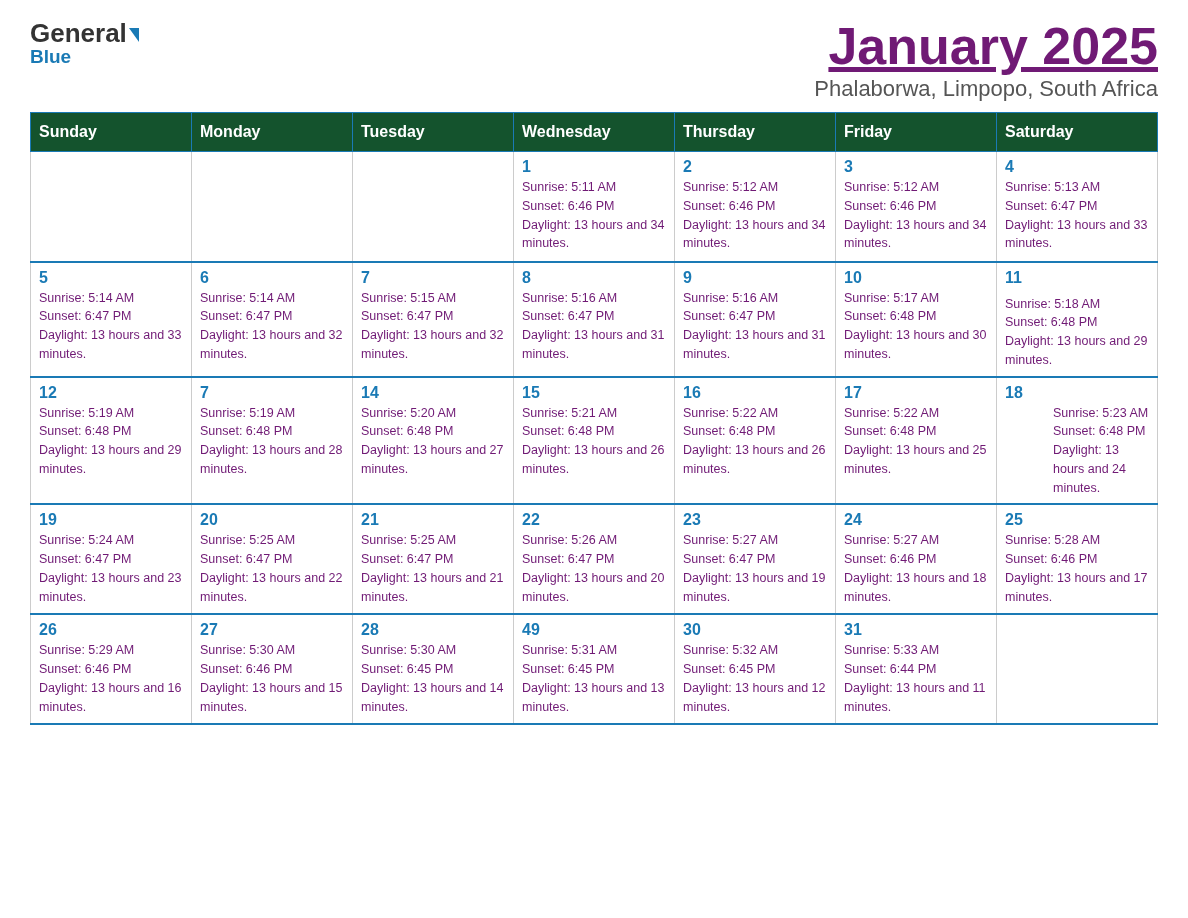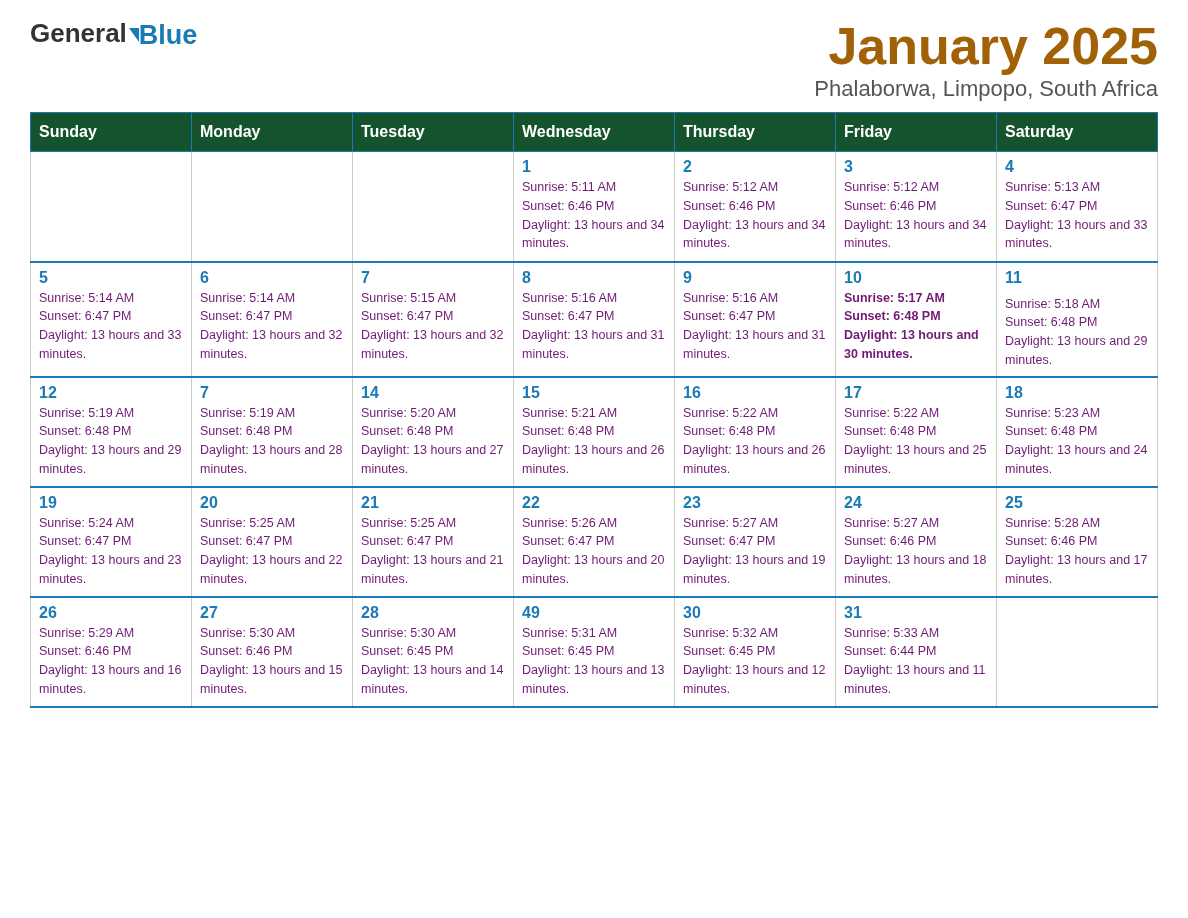--- a/index.html
+++ b/index.html
@@ -11,21 +11,21 @@
       min-height: 918px;
     }
     .header {
       display: flex;
       justify-content: space-between;
       align-items: flex-start;
       margin-bottom: 10px;
     }
     .logo {
       display: flex;
-      flex-direction: row;
+      flex-direction: column;
       align-items: flex-start;
     }
     .logo-text {
       font-size: 26px;
       font-weight: bold;
       color: #333;
       line-height: 1;
     }
     .logo-arrow {
       display: inline-block;
@@ -35,32 +35,33 @@
       border-right: 0px solid transparent;
       border-top: 14px solid #1a7ab5;
       margin-left: 2px;
       vertical-align: middle;
     }
     .logo-line {
       display: flex;
       align-items: center;
     }
     .logo-blue-text {
-      font-size: 27px;
+      font-size: 19px;
       font-weight: bold;
       color: #1a7ab5;
     }
     .title-block {
       text-align: right;
     }
     .month-title {
       font-size: 52px;
       font-weight: bold;
-      color: #a16207;
+      color: #701a75;
       line-height: 1;
+      text-decoration: underline;
     }
     .location-title {
       font-size: 22px;
       color: #555;
       margin-top: 4px;
     }
     table {
       width: 100%;
       border-collapse: collapse;
       margin-top: 10px;
@@ -188,21 +189,21 @@
 Daylight: 13 hours and 31 minutes.</div>
         </td>
         <td>
           <span class="day-num">9</span>
           <div class="sun-info" style="white-space: pre-line;">Sunrise: 5:16 AM
 Sunset: 6:47 PM
 Daylight: 13 hours and 31 minutes.</div>
         </td>
         <td>
           <span class="day-num">10</span>
-          <div class="sun-info" style="white-space: pre-line; font-weight: bold;">Sunrise: 5:17 AM
+          <div class="sun-info" style="white-space: pre-line;">Sunrise: 5:17 AM
 Sunset: 6:48 PM
 Daylight: 13 hours and 30 minutes.</div>
         </td>
         <td>
           <span class="day-num">11</span>
           <div class="sun-info" style="white-space: pre-line; margin-top: 8px;">Sunrise: 5:18 AM
 Sunset: 6:48 PM
 Daylight: 13 hours and 29 minutes.</div>
         </td>
       </tr>
@@ -238,21 +239,21 @@
 Daylight: 13 hours and 26 minutes.</div>
         </td>
         <td>
           <span class="day-num">17</span>
           <div class="sun-info" style="white-space: pre-line;">Sunrise: 5:22 AM
 Sunset: 6:48 PM
 Daylight: 13 hours and 25 minutes.</div>
         </td>
         <td>
           <span class="day-num">18</span>
-          <div class="sun-info" style="white-space: pre-line;">Sunrise: 5:23 AM
+          <div class="sun-info" style="white-space: pre-line; margin-left: 48px;">Sunrise: 5:23 AM
 Sunset: 6:48 PM
 Daylight: 13 hours and 24 minutes.</div>
         </td>
       </tr>
       <tr>
         <td>
           <span class="day-num">19</span>
           <div class="sun-info" style="white-space: pre-line;">Sunrise: 5:24 AM
 Sunset: 6:47 PM
 Daylight: 13 hours and 23 minutes.</div>

